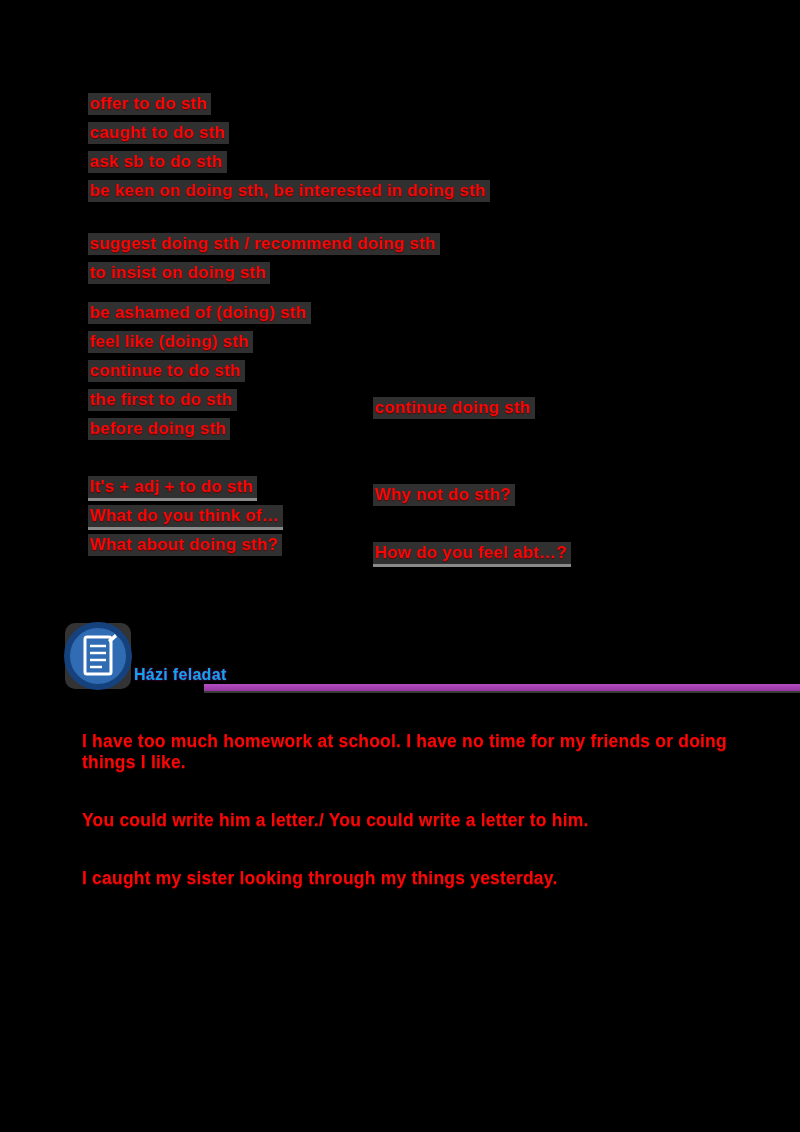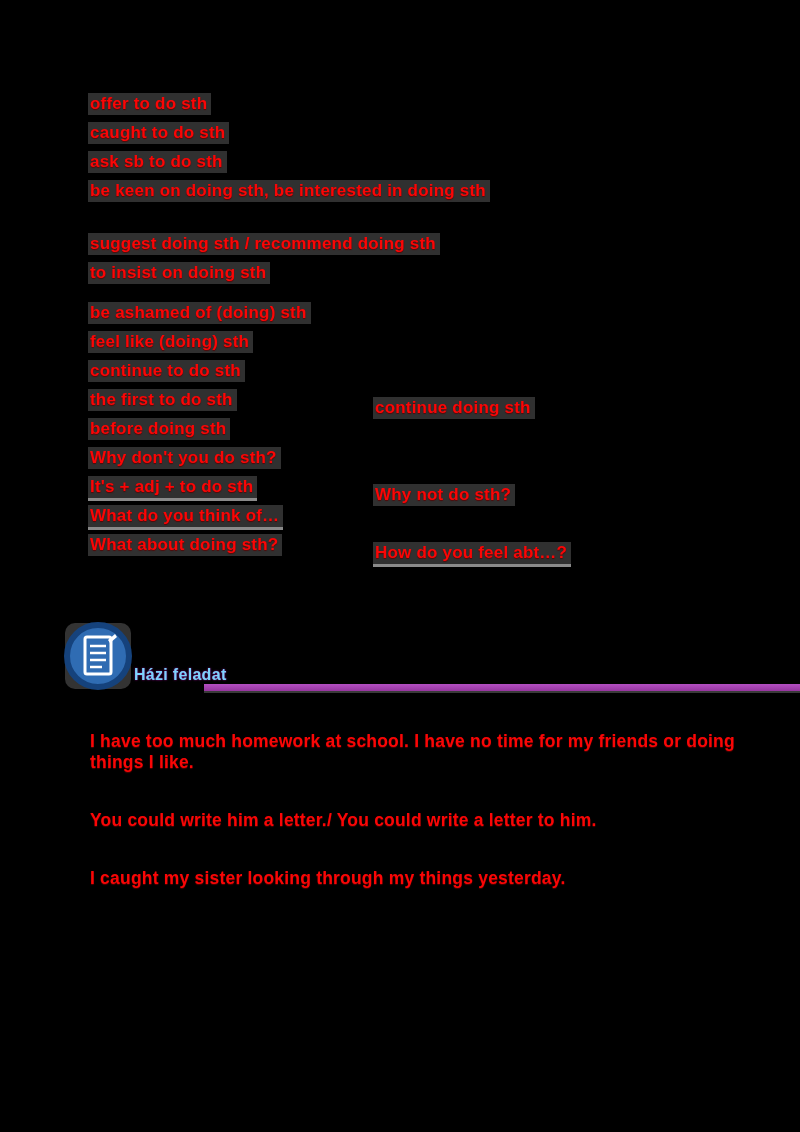--- a/index.html
+++ b/index.html
@@ -21,33 +21,33 @@
   }
   .vocab-left{position:absolute;left:0;top:0;border-radius:9px;}
   .vocab-right{position:absolute;left:285px;top:0;margin-top:37px;}
   .vocab-row:nth-child(15) .vocab-right{left:312px;}
   .vocab-row:nth-child(17) .vocab-right{left:322px;}
   .vocab-row.underlined .txt{border-bottom:3px solid #8a8a8a;}
   
   .hw-icon{position:absolute;left:62px;top:620px;width:72px;height:72px;}
   .hw-title{
     position:absolute;left:134px;top:666px;
-    color:#7dd3fc;font-size:16px;letter-spacing:.3px;
+    color:#0ea5e9;font-size:16px;letter-spacing:.3px;
     text-shadow:0 0 2px rgba(255,0,255,.6);
   }
   .hw-rule{
     position:absolute;left:204px;top:684px;width:596px;height:7px;
     background:linear-gradient(#b44fc2,#96359f);
     border-bottom:2px solid #3a3a3a;
   }
   
   .exercise{position:absolute;left:78px;top:731px;width:660px;}
   .para{
     color:#fa0606;font-size:17.5px;letter-spacing:.2px;line-height:21px;
-    margin:0 0 37px 12px;
+    margin:0 0 37px 4px;
     text-shadow:0 1px 1px rgba(90,0,0,.85);
   }
 </style>
 </head>
 <body>
 
 <div class="page">
 
   <section class="vocab-list">
       <div class="vocab-row">
@@ -78,21 +78,20 @@
         <span class="vocab-left"><span class="txt">continue to do sth</span></span>
         <span class="vocab-right"><span class="txt">continue doing sth</span></span>
       </div>
       <div class="vocab-row">
         <span class="vocab-left"><span class="txt">the first to do sth</span></span>
       </div>
       <div class="vocab-row">
         <span class="vocab-left"><span class="txt">before doing sth</span></span>
       </div>
       <div class="vocab-row">
-        <span class="vocab-left"><span class="txt">Why don't you do sth?</span></span>
         <span class="vocab-right"><span class="txt">Why not do sth?</span></span>
       </div>
       <div class="vocab-row underlined">
         <span class="vocab-left"><span class="txt">It's + adj + to do sth</span></span>
       </div>
       <div class="vocab-row underlined">
         <span class="vocab-left"><span class="txt">What do you think of…</span></span>
         <span class="vocab-right"><span class="txt">How do you feel abt…?</span></span>
       </div>
       <div class="vocab-row">

